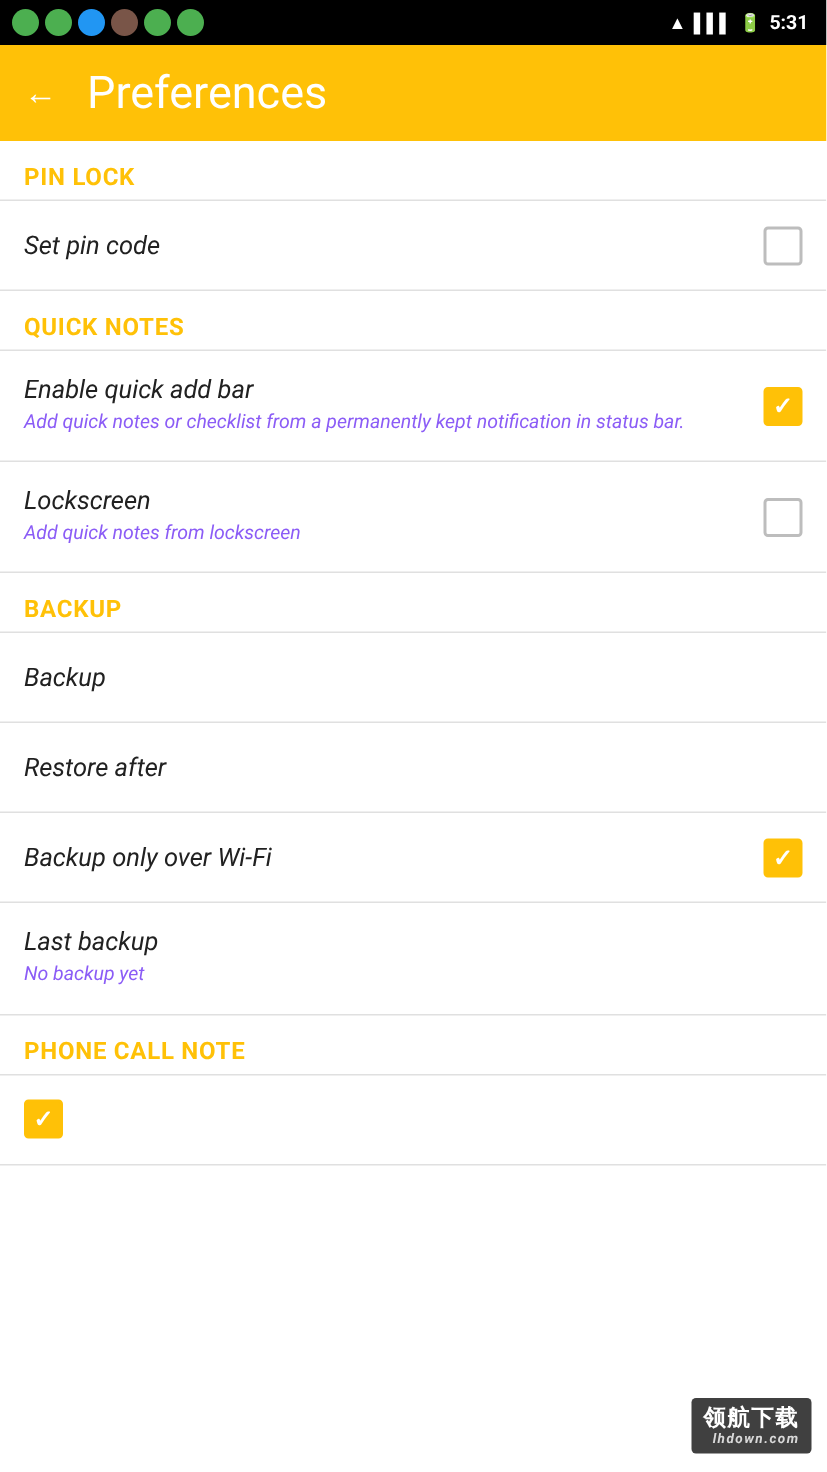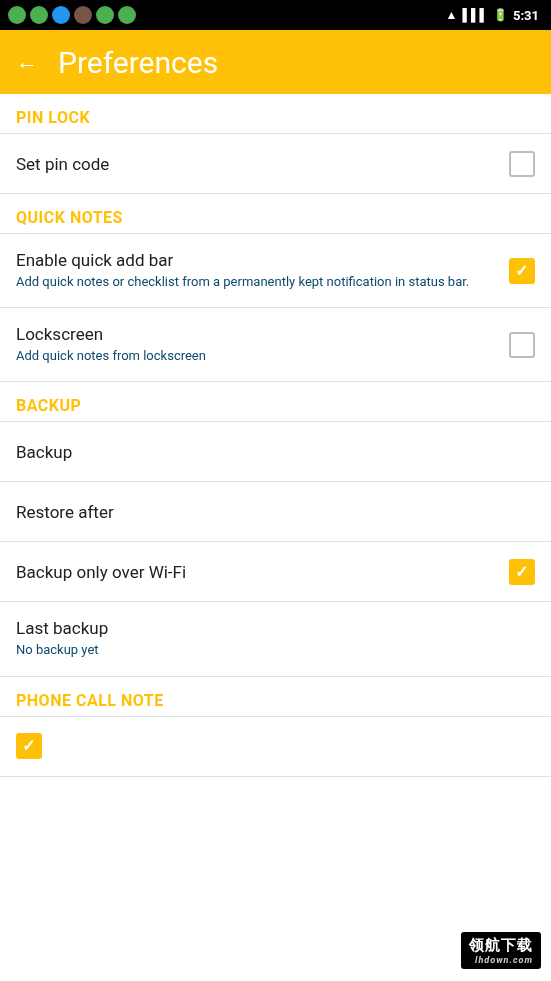--- a/index.html
+++ b/index.html
@@ -86,29 +86,30 @@
       align-items: center;
       justify-content: space-between;
       padding: 16px 16px;
       min-height: 60px;
       border-bottom: 1px solid #e0e0e0;
       cursor: pointer;
     }
     .pref-item-text {
       flex: 1;
       padding-right: 28px;
+      font-style: italic;
     }
     .pref-item-title {
       font-size: 17px;
       color: #212121;
       font-weight: 400;
     }
     .pref-item-subtitle {
       font-size: 13px;
-      color: #0c4a6e;
+      color: #8b5cf6;
       margin-top: 3px;
       line-height: 1.4;
     }
     .pref-item-action {
       flex-shrink: 0;
     }
 
     
     .checkbox {
       width: 26px;
@@ -130,21 +131,21 @@
       font-size: 16px;
       font-weight: bold;
       line-height: 1;
     }
 
     
     .watermark {
       position: absolute;
       bottom: 12px;
       right: 10px;
-      background: #000000;
+      background: #404040;
       color: #fff;
       font-size: 15px;
       font-weight: bold;
       padding: 4px 8px;
       border-radius: 3px;
       letter-spacing: 1px;
       z-index: 100;
     }
     .watermark-sub {
       font-size: 9px;

